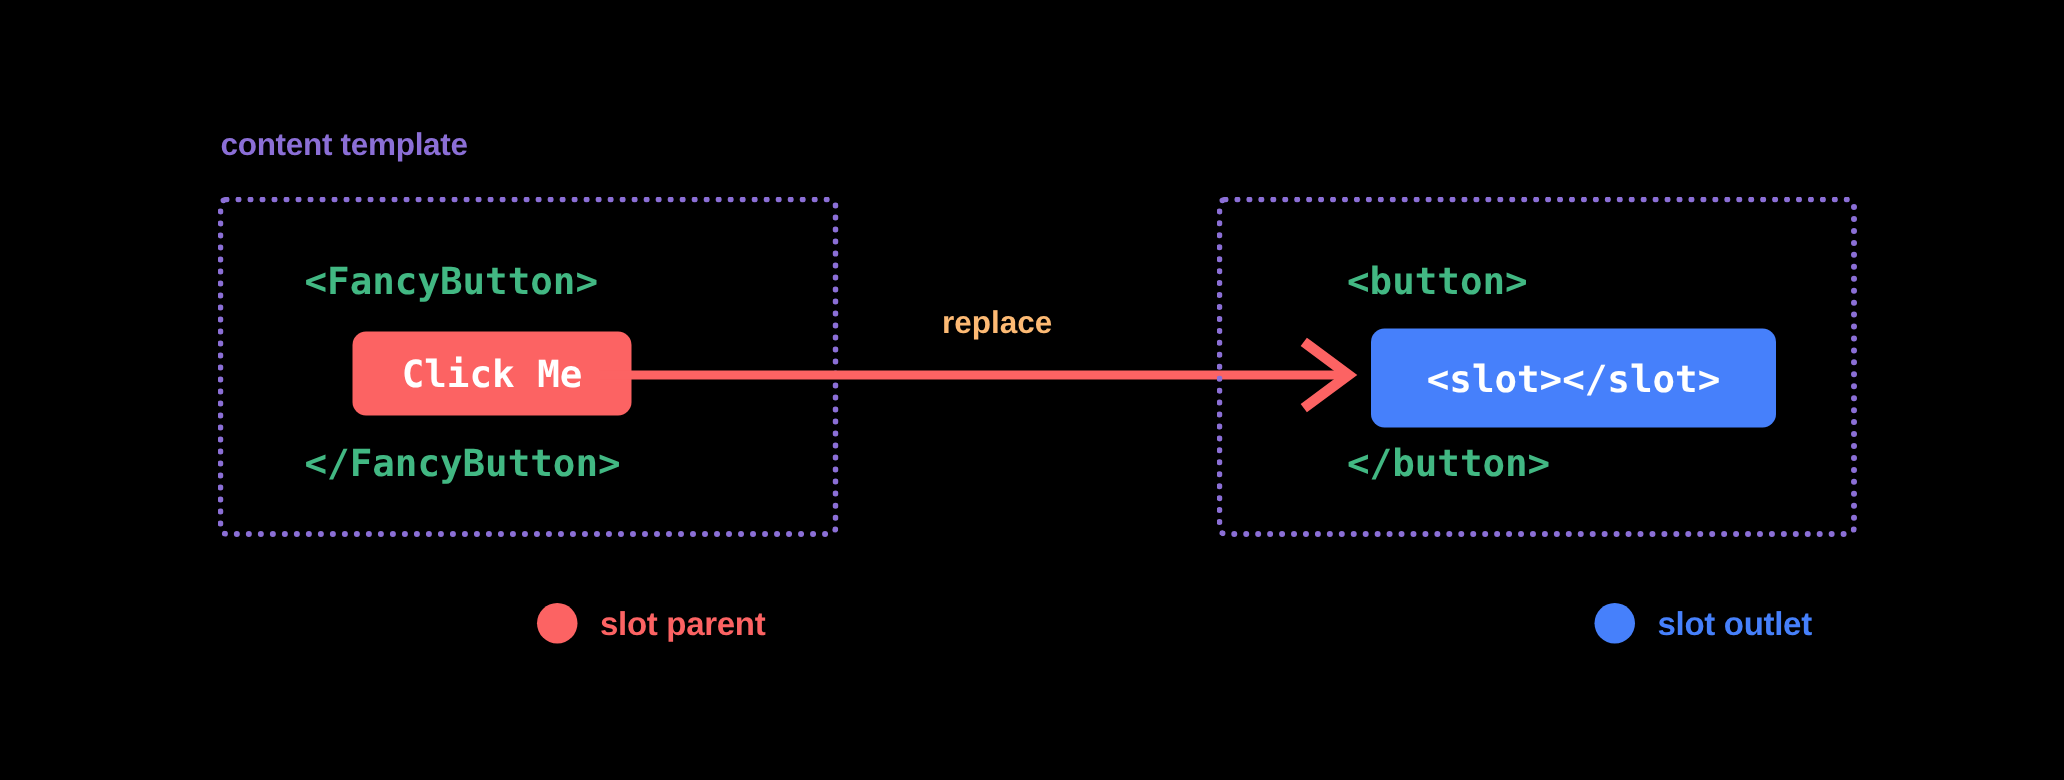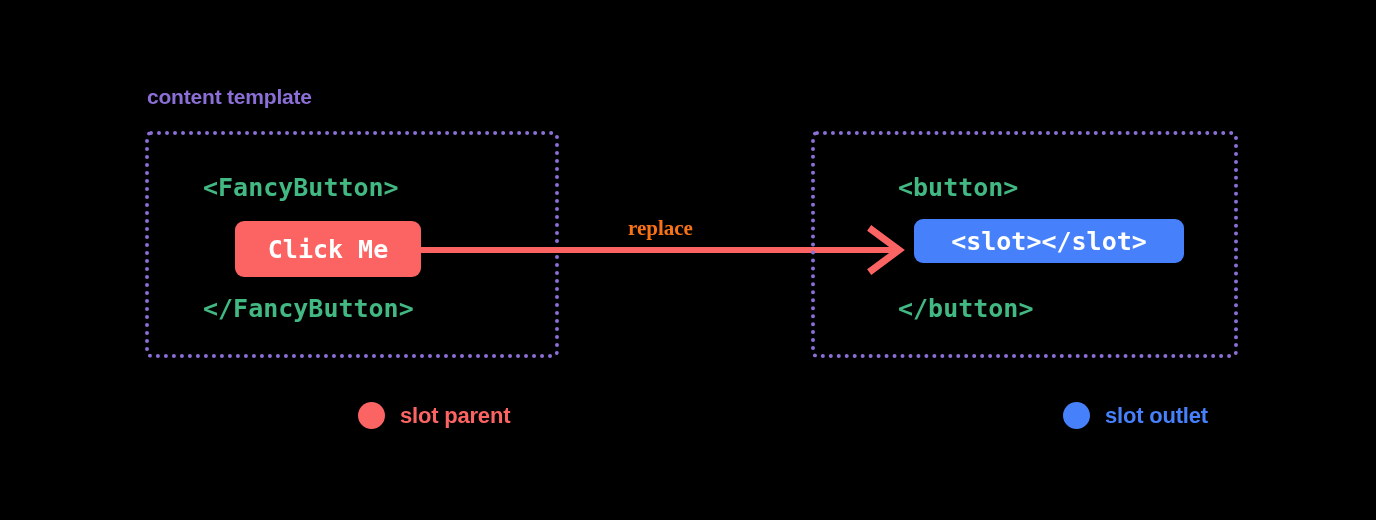--- a/index.html
+++ b/index.html
@@ -91,41 +91,41 @@
     left: 219px;
     top: 221px;
     width: 186px;
     height: 56px;
     background: #fc6363;
   }
   #chip-slot {
     left: 898px;
     top: 219px;
     width: 270px;
-    height: 44px;
+    height: 66px;
     background: #4680fb;
   }
 
   
   #arrow-svg {
     position: absolute;
     left: 400px;
     top: 222px;
     width: 510px;
     height: 56px;
     overflow: visible;
   }
   #arrow-label {
     position: absolute;
     left: 628px;
-    top: 216px;
-    font-family: Liberation Serif, serif;
+    top: 204px;
+    font-family: Liberation Sans, sans-serif;
     font-weight: bold;
     font-size: 21px;
-    color: #f97316;
+    color: #fdba74;
     white-space: nowrap;
   }
 
   
   .legend-item {
     position: absolute;
     display: flex;
     align-items: center;
     gap: 15px;
     white-space: nowrap;

